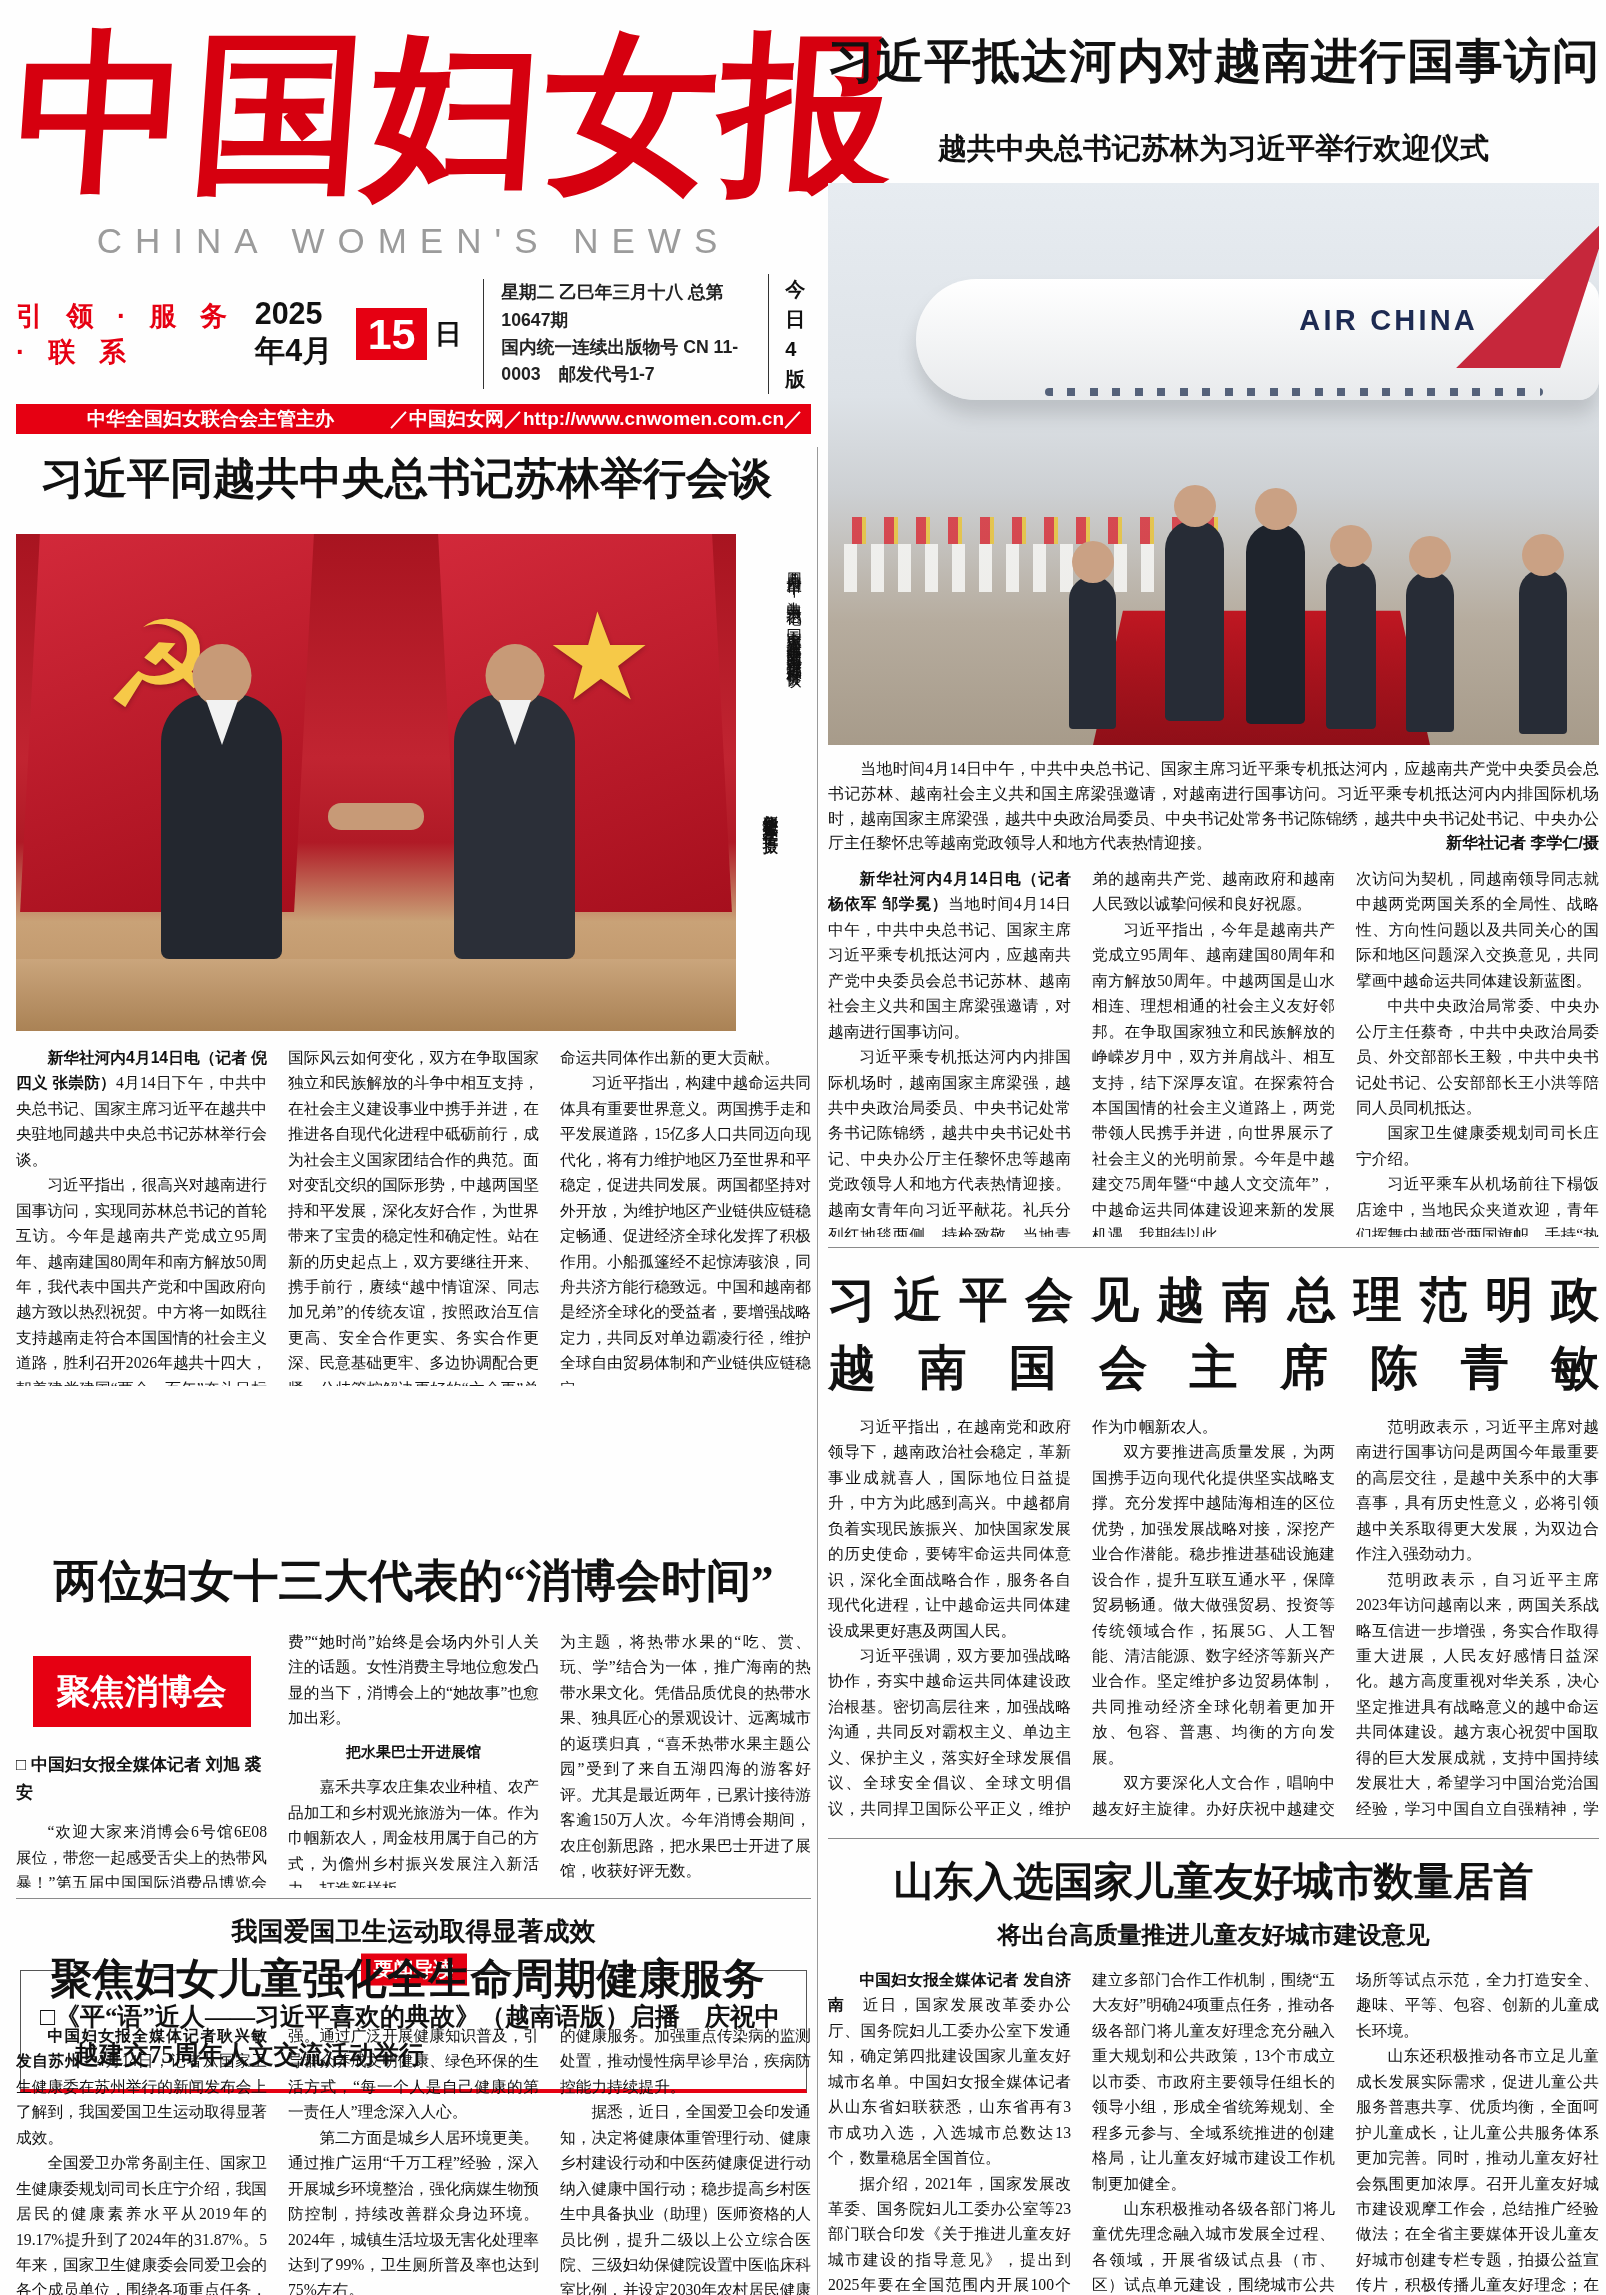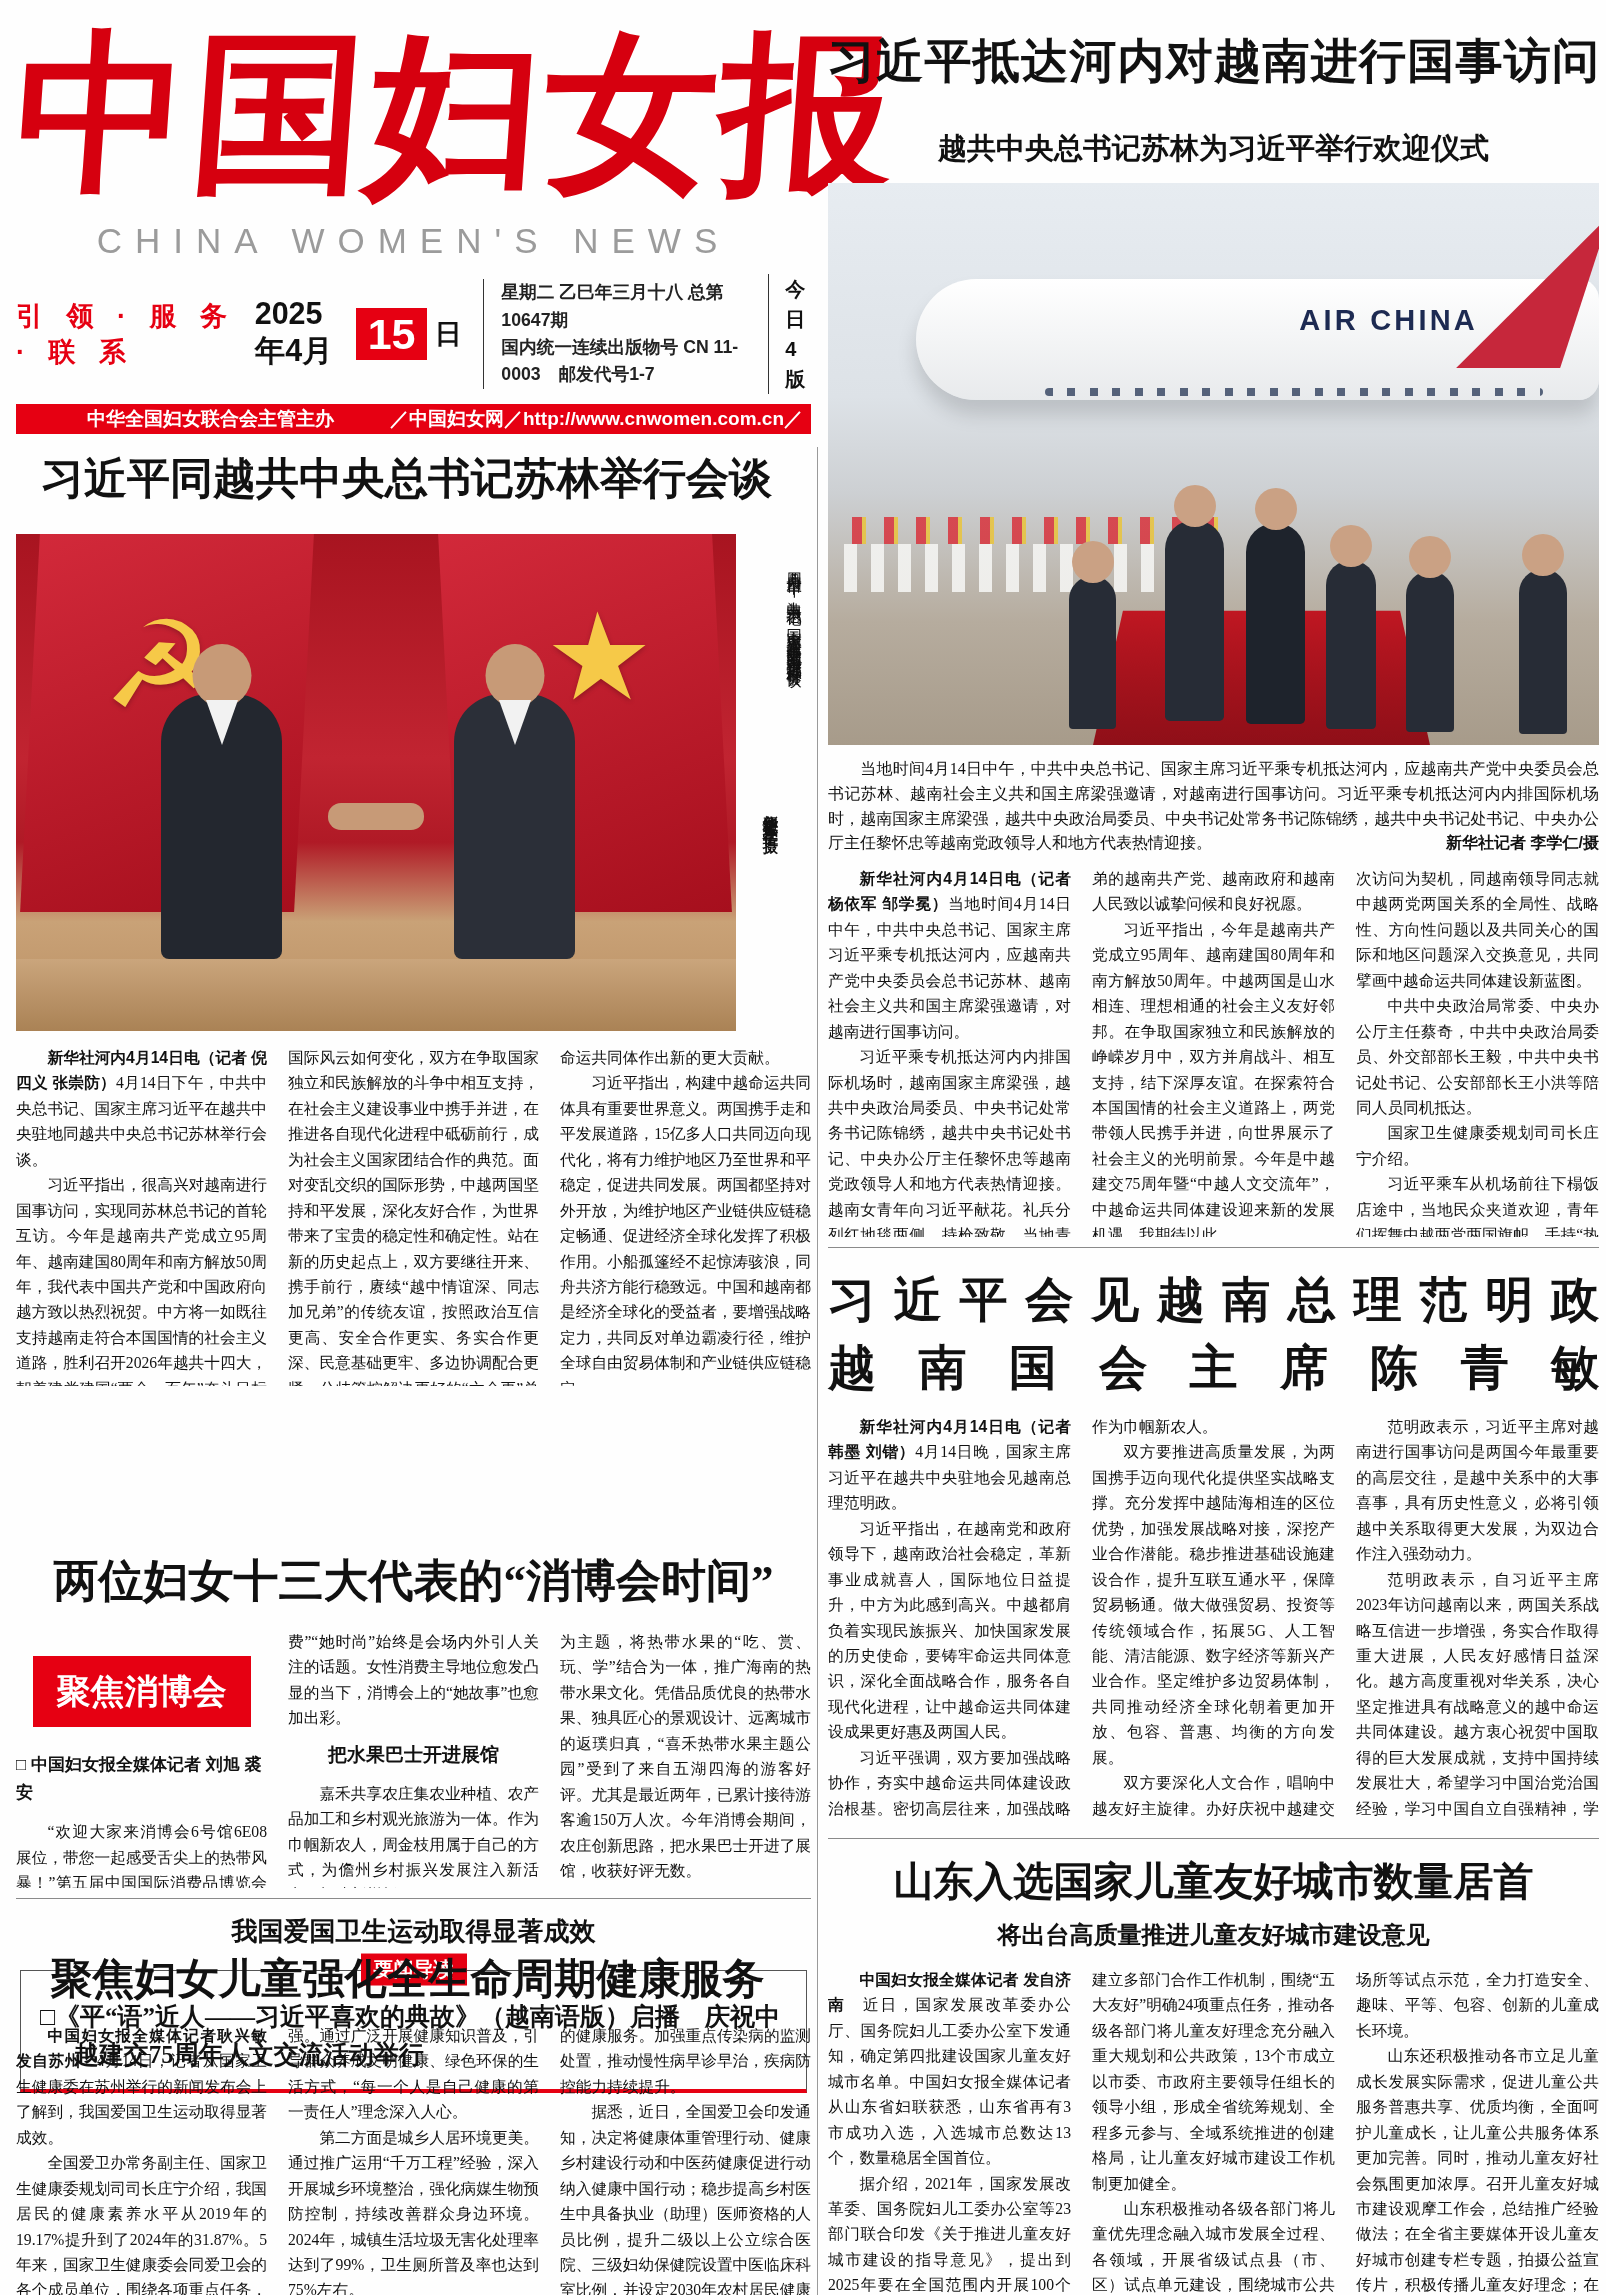--- a/index.html
+++ b/index.html
@@ -37,21 +37,21 @@
   .h-sd{font-size:40px;font-weight:bold;text-align:center;font-family:"Liberation Serif","DejaVu Serif",serif;}
   .h-sd-sub{font-size:24px;font-weight:bold;text-align:center;font-family:"Liberation Sans","DejaVu Sans",sans-serif;}
   .kicker{font-size:26px;font-weight:bold;text-align:center;font-family:"Liberation Sans","DejaVu Sans",sans-serif;}
 
   
   .cols{display:flex;gap:21px;}
   .col{flex:1;min-width:0;font-size:15.7px;line-height:1.62;text-align:justify;overflow:hidden;}
   .col p{margin:0;text-indent:2em;}
   .col p.cont{text-indent:0;}
   .col p strong{font-family:"Liberation Sans","DejaVu Sans",sans-serif;font-weight:bold;}
-  .col p.col-subhead{text-indent:0;text-align:center;font-weight:bold;font-size:19px;margin:9.6px 0;
+  .col p.col-subhead{text-indent:0;text-align:center;font-weight:bold;font-size:15px;margin:9.6px 0;
                      font-family:"Liberation Sans","DejaVu Sans",sans-serif;}
   .byline-line{font-family:"Liberation Sans","DejaVu Sans",sans-serif;font-weight:bold;font-size:17px;
                margin:4.8px 0 13px 0;text-indent:0 !important;text-align:left;}
 
   
   .hr{height:0.8px;background:#8a8a8a;}
   .vdiv{width:0.8px;background:#9a9a9a;}
 
   
   .yaowen{border:0.8px solid #555;border-bottom:4px solid #e60012;position:relative;padding:27px 19px 16px 19px;}
@@ -182,21 +182,20 @@
 
   <div class="abs hr" style="left:828px;top:1247px;width:771px;"></div>
 
   <div class="abs h-meet" style="left:828px;top:1266px;width:771px;">
     <div>习近平会见越南总理范明政</div>
     <div>越南国会主席陈青敏</div>
   </div>
 
   <div class="abs cols" style="left:828px;top:1414px;width:771px;height:411px;">
     <div class="col">
-        <p><strong>新华社河内4月14日电（记者 韩墨 刘锴）</strong>4月14日晚，国家主席习近平在越共中央驻地会见越南总理范明政。</p>
         <p>习近平指出，在越南党和政府领导下，越南政治社会稳定，革新事业成就喜人，国际地位日益提升，中方为此感到高兴。中越都肩负着实现民族振兴、加快国家发展的历史使命，要铸牢命运共同体意识，深化全面战略合作，服务各自现代化进程，让中越命运共同体建设成果更好惠及两国人民。</p>
         <p>习近平强调，双方要加强战略协作，夯实中越命运共同体建设政治根基。密切高层往来，加强战略沟通，共同反对霸权主义、单边主义、保护主义，落实好全球发展倡议、全球安全倡议、全球文明倡议，共同捍卫国际公平正义，维护亚洲乃至世界和平稳</p>
       </div>
     <div class="col">
         <p class="cont">作为巾帼新农人。</p>
         <p>双方要推进高质量发展，为两国携手迈向现代化提供坚实战略支撑。充分发挥中越陆海相连的区位优势，加强发展战略对接，深挖产业合作潜能。稳步推进基础设施建设合作，提升互联互通水平，保障贸易畅通。做大做强贸易、投资等传统领域合作，拓展5G、人工智能、清洁能源、数字经济等新兴产业合作。坚定维护多边贸易体制，共同推动经济全球化朝着更加开放、包容、普惠、均衡的方向发展。</p>
         <p>双方要深化人文合作，唱响中越友好主旋律。办好庆祝中越建交75周年暨“中越人文交流年”系列活动，既讲好中越友好的红色故事，也讲好两国互利合作、携手迈向现代化的故事。实施更多得民心、顺民意、惠民生项目。</p>
       </div>
     <div class="col">
         <p>范明政表示，习近平主席对越南进行国事访问是两国今年最重要的高层交往，是越中关系中的大事喜事，具有历史性意义，必将引领越中关系取得更大发展，为双边合作注入强劲动力。</p>

